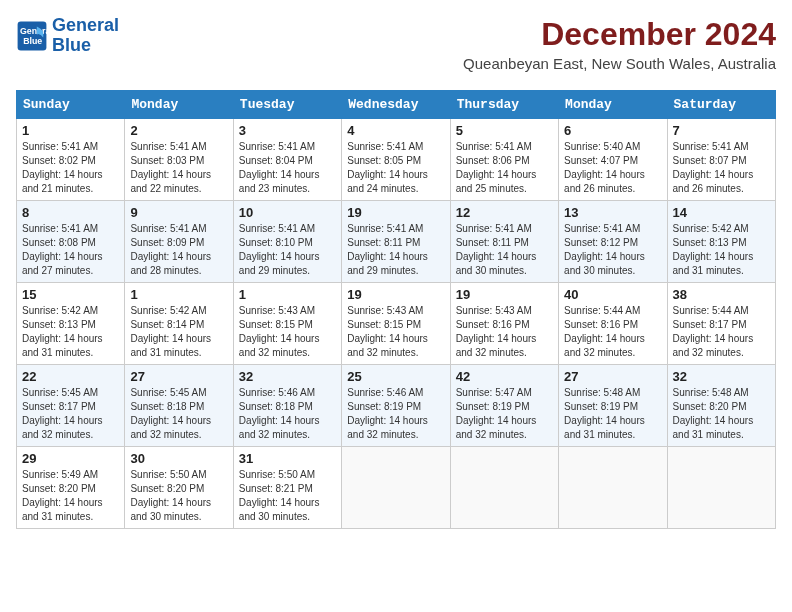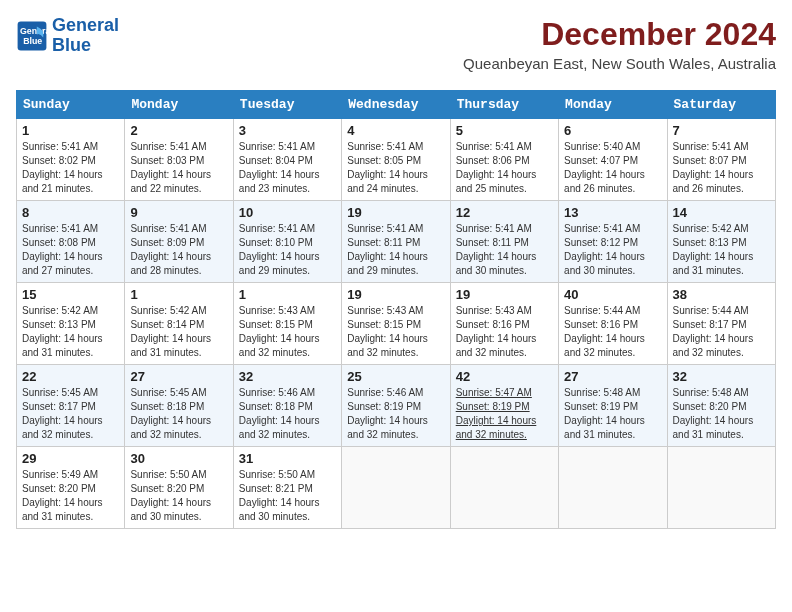--- a/index.html
+++ b/index.html
@@ -300,21 +300,21 @@
         </td>
         <td>
           <span class="day-num">25</span>
           <div class="day-info" style="white-space: pre-line;">Sunrise: 5:46 AM
 Sunset: 8:19 PM
 Daylight: 14 hours
 and 32 minutes.</div>
         </td>
         <td>
           <span class="day-num">42</span>
-          <div class="day-info" style="white-space: pre-line; text-decoration: underline;">Sunrise: 5:47 AM
+          <div class="day-info" style="white-space: pre-line;">Sunrise: 5:47 AM
 Sunset: 8:19 PM
 Daylight: 14 hours
 and 32 minutes.</div>
         </td>
         <td>
           <span class="day-num">27</span>
           <div class="day-info" style="white-space: pre-line;">Sunrise: 5:48 AM
 Sunset: 8:19 PM
 Daylight: 14 hours
 and 31 minutes.</div>

